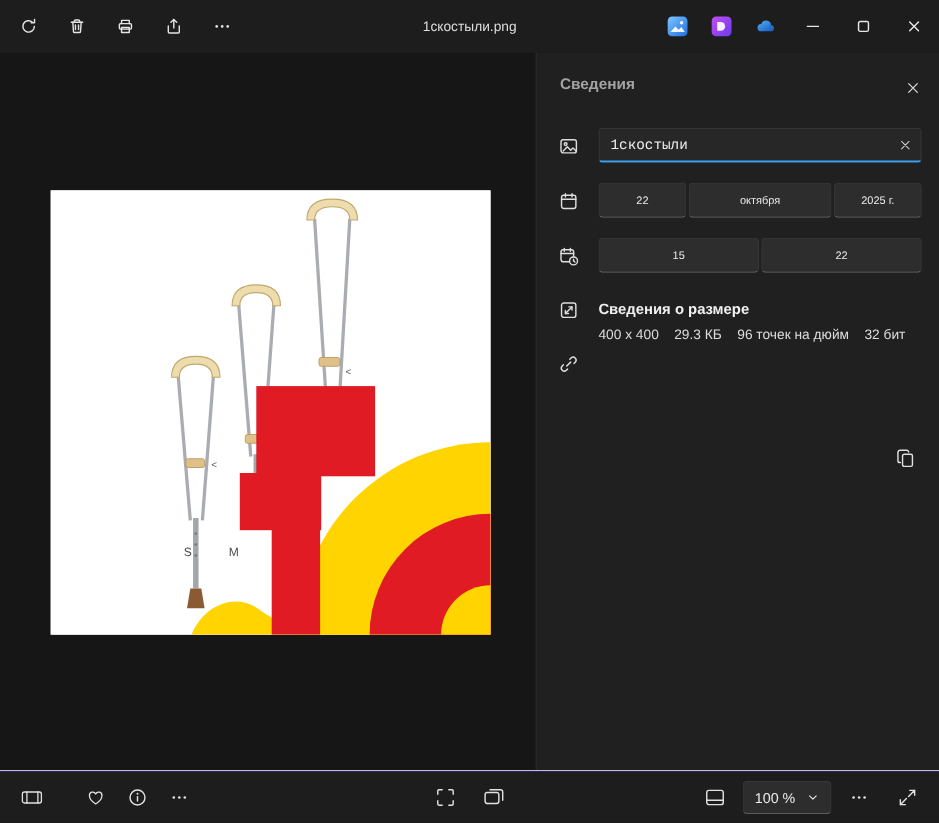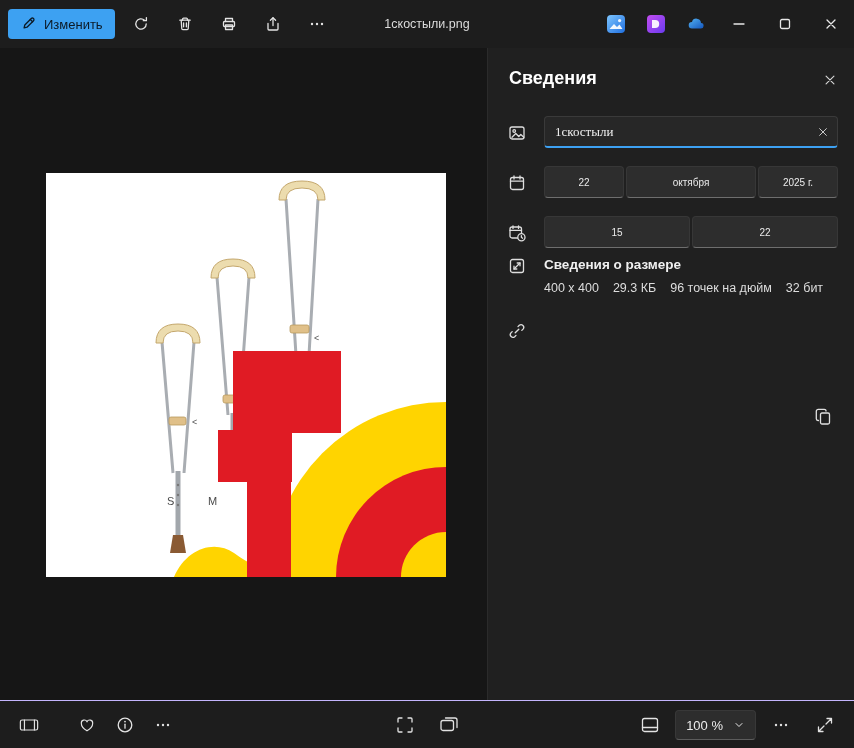--- a/index.html
+++ b/index.html
@@ -41,50 +41,50 @@
   .pad  { fill:#ecdcae; stroke:#c4a76c; stroke-width:1; }
   .yellow { fill:var(--photo-yellow,#ffd400); }
   .red    { fill:var(--photo-red,#e01b24); }
   .ferrule{ fill:#8a5a33; }
   .hole   { fill:#777; }
   .ph-lbl   { font-size:11px; fill:#4a4a4a; font-family:"Liberation Sans",sans-serif; }
   .ph-caret { font-size:9px;  fill:#555; font-family:"Liberation Sans",sans-serif; }
 
   
   .panel { position:absolute; left:487px; top:48px; width:367px; height:652px; background:#202020; border-left:1px solid #2b2b2b; }
-  .panel-title { position:absolute; left:21px; top:20px; font-size:18px; font-weight:700; color:#ffffff; }
+  .panel-title { position:absolute; left:21px; top:20px; font-size:14px; font-weight:700; color:#a3a3a3; }
   .panel-close { position:absolute; right:8px; top:16px; width:32px; height:32px; display:flex; align-items:center; justify-content:center; color:#d8d8d8; border-radius:4px; }
 
   .prow { position:absolute; left:20px; right:16px; display:flex; gap:16px; }
   .prow .picon { width:20px; flex:0 0 20px; color:#dedede; padding-top:1px; }
   .prow .pbody { flex:1; min-width:0; }
 
   .row-filename { top:68px; height:32px; align-items:center; }
   .fn-wrap { position:relative; flex:1; height:32px; }
   .fn-input {
     width:100%; height:32px; background:#272727; color:#f0f0f0;
     border:1px solid #3a3a3a; border-bottom:2px solid var(--accent,#3da1f2);
-    border-radius:4px; padding:0 30px 0 10px; font-size:13px; font-family:Liberation Serif, serif; outline:none;
+    border-radius:4px; padding:0 30px 0 10px; font-size:13px; font-family:Liberation Mono, monospace; outline:none;
   }
   .fn-clear { position:absolute; right:2px; top:3px; width:26px; height:26px; display:flex; align-items:center; justify-content:center; color:#cfcfcf; border-radius:4px; }
 
   .row-date { top:118px; height:32px; align-items:center; }
   .row-time { top:168px; height:32px; align-items:center; }
   .fieldset { display:flex; gap:2px; flex:1; }
   .field {
     height:32px; background:#2d2d2d; border:1px solid #373737; border-bottom-color:#6e6e6e;
     border-radius:4px; display:flex; align-items:center; justify-content:center;
     font-size:10px; color:#ebebeb;
   }
   .f-day  { width:80px; }
   .f-month{ flex:1; }
   .f-year { width:80px; }
   .f-half { flex:1; }
 
-  .row-size   { top:208px; }
+  .row-size   { top:224px; }
   .row-source { top:273px; }
   .row-path   { top:329px; }
   .sec-label { font-size:13.5px; font-weight:700; color:#f0f0f0; line-height:18px; }
   .sec-values{ margin-top:7px; display:flex; gap:14px; font-size:12.5px; color:#dddddd; white-space:nowrap; }
   .sec-value { margin-top:7px; font-size:12.5px; color:#d6d6d6; }
   .sec-link  { margin-top:7px; font-size:12.5px; color:var(--link,#5badf5); }
   .copy-btn { position:absolute; right:14px; top:353px; width:32px; height:32px; display:flex; align-items:center; justify-content:center; color:#e0e0e0; border-radius:4px; }
 
   
   .bottombar { position:absolute; left:0; top:700px; width:854px; height:48px; background:#1d1d1d; border-top:1px solid #c4b5fd; z-index:5; }
@@ -98,27 +98,20 @@
     height:30px; padding:0 10px; border-radius:4px; background:#2d2d2d;
     border:1px solid #383838; border-bottom-color:#5c5c5c;
     display:flex; align-items:center; gap:10px; font-size:13px; color:#ececec;
   }
 </style>
 </head>
 <body>
 
 <header class="titlebar">
   <div class="tb-left">
-    <button class="edit-btn">
-      <svg class="ic i16" viewBox="0 0 16 16">
-        <path d="M12.9 2.1a1.6 1.6 0 0 1 1 1 1.6 1.6 0 0 1-.4 1.6L7 11.2l-2.9.7.7-2.9 6.5-6.5a1.6 1.6 0 0 1 1.6-.4z"></path>
-        <path d="M10.2 3.4l2.4 2.4"></path>
-      </svg>
-      <span>Изменить</span>
-    </button>
     <button class="tb-btn">
       <svg class="ic i16" viewBox="0 0 16 16">
         <path d="M13.2 8a5.2 5.2 0 1 1-1.7-3.85"></path>
         <path d="M13.4 1.6v3.1h-3.1"></path>
       </svg>
     </button>
     <button class="tb-btn">
       <svg class="ic i16" viewBox="0 0 16 16">
         <path d="M2.8 4.2h10.4"></path>
         <path d="M5.6 4.2V3.1a1 1 0 0 1 1-1h2.8a1 1 0 0 1 1 1v1.1"></path>

